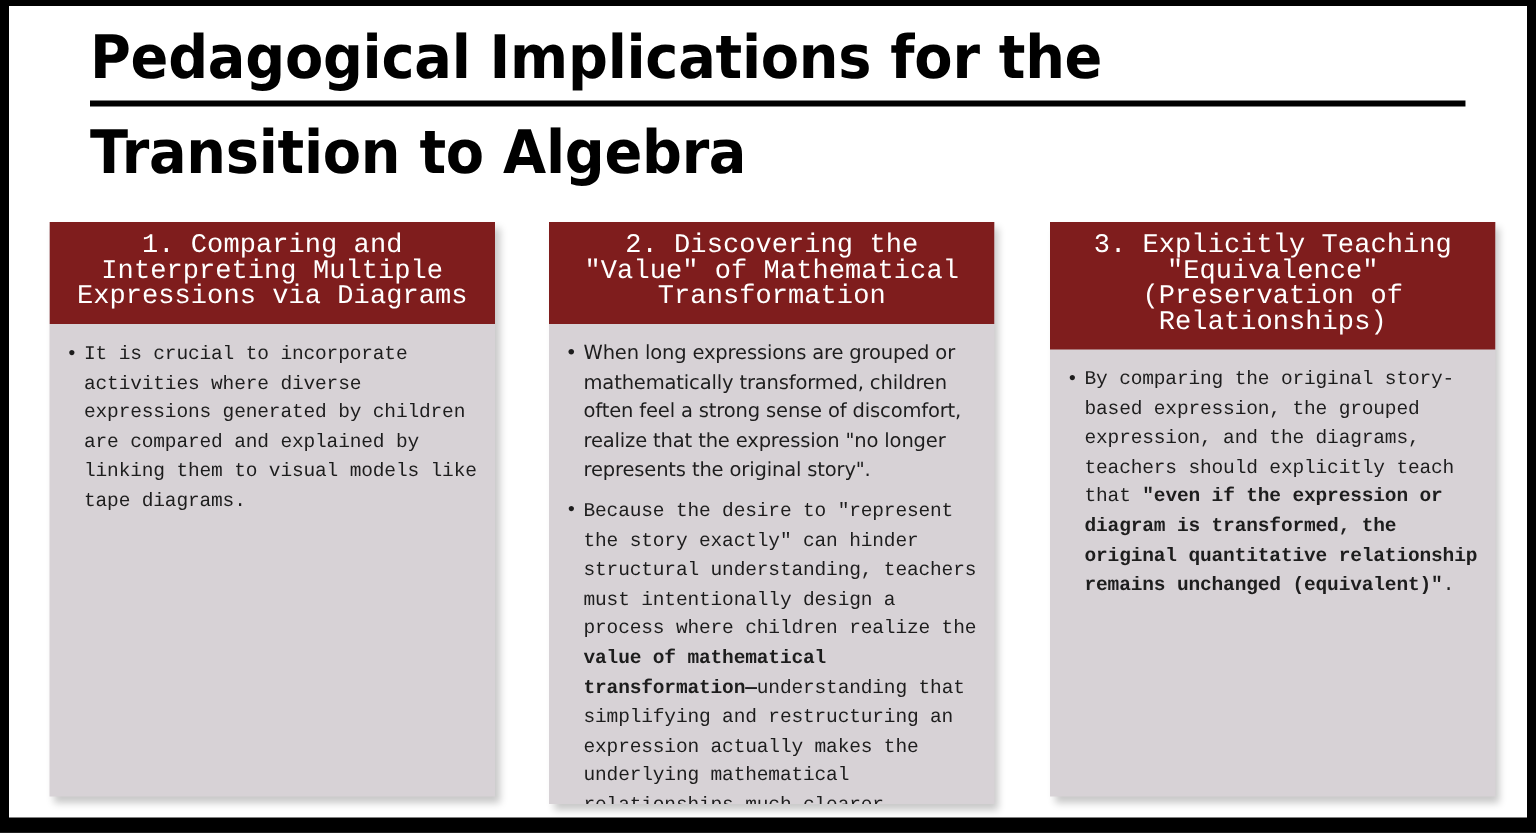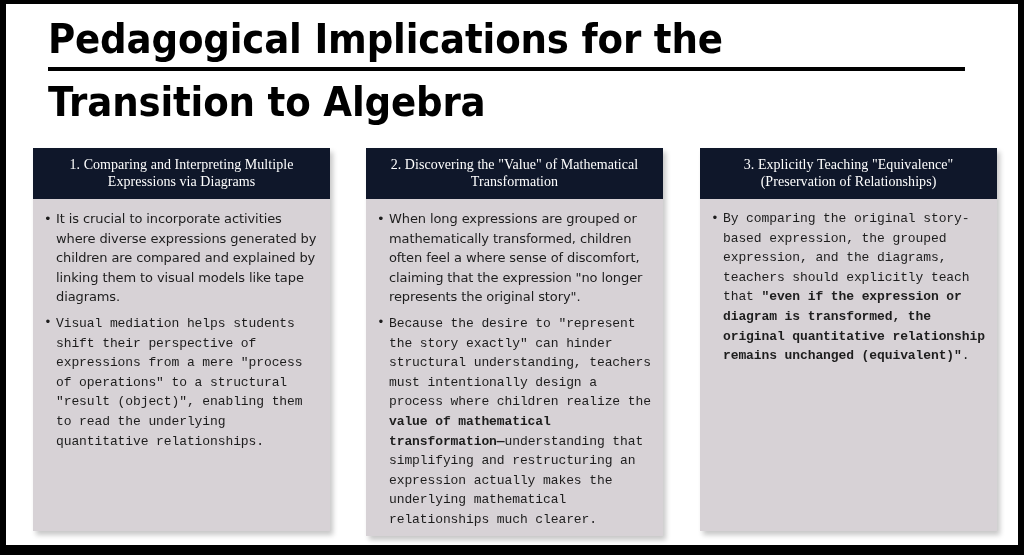--- a/index.html
+++ b/index.html
@@ -29,21 +29,21 @@
     top: 4px;
     width: 1012px;
     height: 541px;
     background: #ffffff;
     box-sizing: border-box;
   }
 
   
   .title-block {
     position: absolute;
-    left: 42px;
+    left: 54px;
     top: 8px;
     width: 930px;
   }
   .title-line {
     font-family: "DejaVu Sans", sans-serif;
     font-weight: 700;
     font-size: 40px;
     line-height: 54px;
     letter-spacing: -0.2px;
     color: #000000;
@@ -76,24 +76,24 @@
     background: #d7d2d6;
     box-shadow: 3px 4px 5px rgba(0,0,0,0.22);
     box-sizing: border-box;
     overflow: hidden;
   }
   .card-1 { left: 6px;   width: 297px; height: 383px; }
   .card-2 { left: 339px; width: 297px; height: 388px; }
   .card-3 { left: 673px; width: 297px; height: 383px; }
 
   .card-header {
-    background: #0f172a;
+    background: #7f1d1d;
     color: #ffffff;
-    font-family: Liberation Serif, serif;
-    font-size: 14px;
+    font-family: Liberation Mono, monospace;
+    font-size: 18px;
     line-height: 17px;
     font-weight: 400;
     text-align: center;
     padding: 8px 12px 9px 12px;
     box-sizing: border-box;
     min-height: 49px;
     letter-spacing: 0.05px;
   }
   .card-body {
     padding: 10px 12px 10px 10px;
@@ -138,30 +138,29 @@
       <div class="title-line title-line-2">Transition to Algebra</div>
     </div>
 
     <div class="columns">
 
       <div class="card card-1">
         <div class="card-header">1. Comparing and Interpreting Multiple Expressions via Diagrams</div>
         <div class="card-body">
           <ul class="bullet-list">
               <li class="bullet-item"><span>It is crucial to incorporate activities where diverse expressions generated by children are compared and explained by linking them to visual models like tape diagrams.</span></li>
-              <li class="bullet-item"><span>Visual mediation helps students shift their perspective of expressions from a mere "process of operations" to a structural "result (object)", enabling them to read the underlying quantitative relationships.</span></li>
             </ul>
         </div>
       </div>
 
       <div class="card card-2">
         <div class="card-header">2. Discovering the "Value" of Mathematical Transformation</div>
         <div class="card-body">
           <ul class="bullet-list">
-              <li class="bullet-item"><span>When long expressions are grouped or mathematically transformed, children often feel a where sense of discomfort, claiming that the expression "no longer represents the original story".</span></li>
+              <li class="bullet-item"><span>When long expressions are grouped or mathematically transformed, children often feel a strong sense of discomfort, realize that the expression "no longer represents the original story".</span></li>
               <li class="bullet-item"><span>Because the desire to "represent the story exactly" can hinder structural understanding, teachers must intentionally design a process where children realize the </span><b>value of mathematical transformation—</b><span>understanding that simplifying and restructuring an expression actually makes the underlying mathematical relationships much clearer.</span></li>
             </ul>
         </div>
       </div>
 
       <div class="card card-3">
         <div class="card-header">3. Explicitly Teaching "Equivalence" (Preservation of Relationships)</div>
         <div class="card-body">
           <ul class="bullet-list">
               <li class="bullet-item"><span>By comparing the original story-based expression, the grouped expression, and the diagrams, teachers should explicitly teach that </span><b>"even if the expression or diagram is transformed, the original quantitative relationship remains unchanged (equivalent)"</b><span>.</span></li>

